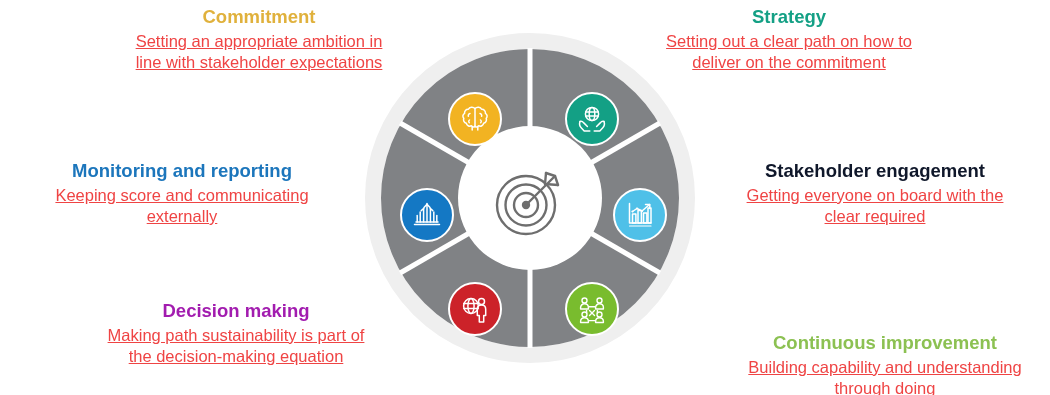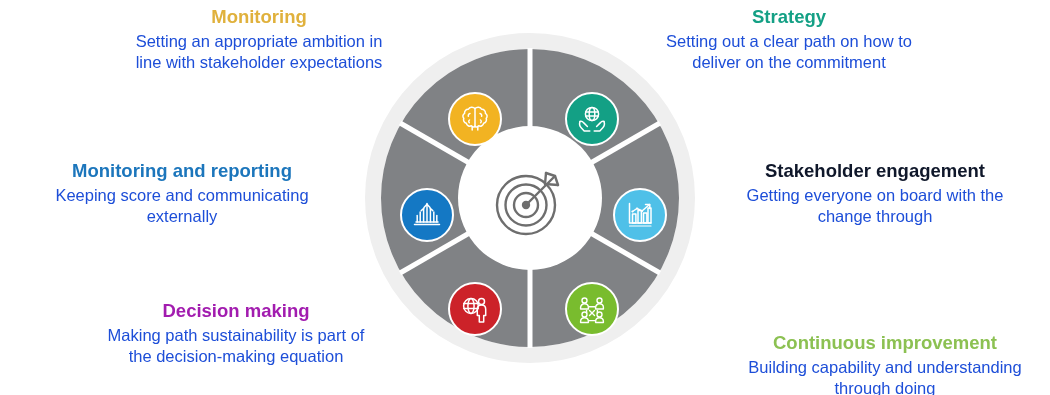--- a/index.html
+++ b/index.html
@@ -25,23 +25,24 @@
   }
   .block-title {
     font-size: 18.5px;
     font-weight: bold;
     line-height: 1.22;
     margin: 0 0 2px 0;
     white-space: nowrap;
   }
   .block-desc {
     font-size: 16.5px;
-    color: #1d4ed8;
+    color: #ef4444;
     line-height: 1.30;
     margin: 0;
+    text-decoration: underline;
   }
 
   .b-commitment      { left: 128px; top: 6px;   width: 262px; }
   .b-strategy        { left: 664px; top: 6px;   width: 250px; }
   .b-monitoring      { left: 32px;  top: 160px; width: 300px; }
   .b-stakeholder     { left: 730px; top: 160px; width: 290px; }
   .b-decision        { left: 96px;  top: 300px; width: 280px; }
   .b-continuous      { left: 740px; top: 296px; width: 290px; margin-top: 36px; }
 
   
@@ -82,37 +83,37 @@
     width: 80px;
     height: 80px;
   }
 </style>
 </head>
 <body>
 
 <div id="page">
 
   <div class="block b-commitment">
-    <div class="block-title" style="color: rgb(224, 177, 60);">Monitoring</div>
+    <div class="block-title" style="color: rgb(224, 177, 60);">Commitment</div>
     <div class="block-desc">Setting an appropriate ambition in line with stakeholder expectations</div>
   </div>
 
   <div class="block b-monitoring">
     <div class="block-title" style="color: rgb(28, 118, 188);">Monitoring and reporting</div>
     <div class="block-desc">Keeping score and communicating externally</div>
   </div>
 
   <div class="block b-strategy">
     <div class="block-title" style="color: rgb(20, 160, 133);">Strategy</div>
     <div class="block-desc">Setting out a clear path on how to deliver on the commitment</div>
   </div>
 
   <div class="block b-stakeholder">
     <div class="block-title" style="color: #0f172a;">Stakeholder engagement</div>
-    <div class="block-desc">Getting everyone on board with the change through</div>
+    <div class="block-desc">Getting everyone on board with the clear required</div>
   </div>
 
   <div class="block b-decision">
     <div class="block-title" style="color: #a21caf;">Decision making</div>
     <div class="block-desc">Making path sustainability is part of the decision-making equation</div>
   </div>
 
   <div class="block b-continuous">
     <div class="block-title" style="color: rgb(140, 193, 82);">Continuous improvement</div>
     <div class="block-desc">Building capability and understanding through doing</div>

